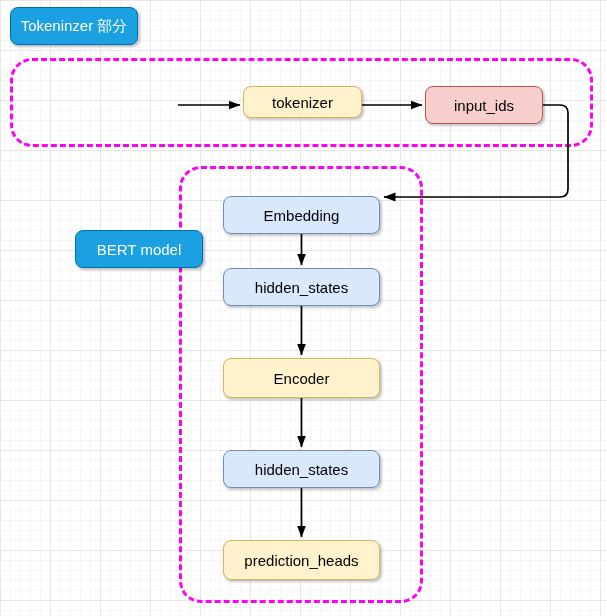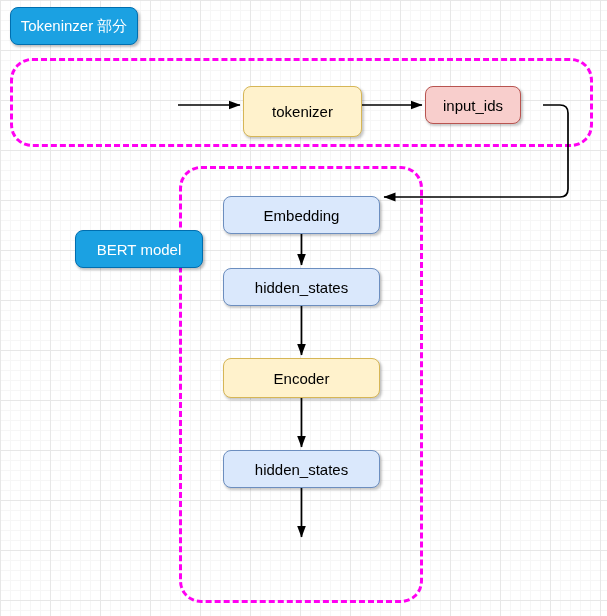--- a/index.html
+++ b/index.html
@@ -39,22 +39,22 @@
     display: flex; align-items: center; justify-content: center;
     font-size: 15px; color: #000000;
     box-shadow: 1.5px 2px 2.5px rgba(0,0,0,0.22);
     white-space: nowrap;
   }
   .fill-green  { background: #d5e8d4; border: 1.5px solid #82b366; }
   .fill-yellow { background: #fff2cc; border: 1.5px solid #d6b656; }
   .fill-red    { background: #f8cecc; border: 1.5px solid #b85450; }
   .fill-blue   { background: #dae8fc; border: 1.5px solid #6c8ebf; }
   .n-text      { left: 62px;  top: 86px;  width: 116px; height: 38px; }
-  .n-tokenizer { left: 243px; top: 86px;  width: 119px; height: 51px; }
-  .n-inputids  { left: 425px; top: 86px;  width: 96px; height: 38px; }
+  .n-tokenizer { left: 243px; top: 86px;  width: 119px; height: 32px; }
+  .n-inputids  { left: 425px; top: 86px;  width: 118px; height: 38px; }
   .n-embedding { left: 223px; top: 178px; width: 157px; height: 38px; margin-top: 18px; }
   .n-hs1       { left: 223px; top: 268px; width: 157px; height: 38px; }
   .n-encoder   { left: 223px; top: 358px; width: 157px; height: 40px; }
   .n-hs2       { left: 223px; top: 450px; width: 157px; height: 38px; }
   .n-pred      { left: 223px; top: 540px; width: 157px; height: 40px; }
   .section-label {
     position: absolute; z-index: 4;
     box-sizing: border-box;
     border-radius: 8px;
     background: #1ba1e2;
@@ -94,14 +94,15 @@
   <div class="section-label lbl-tokenizer">Tokeninzer 部分</div>
   <div class="section-label lbl-bert">BERT model</div>
 
   <div class="node fill-yellow n-tokenizer">tokenizer</div>
   <div class="node fill-red n-inputids">input_ids</div>
 
   <div class="node fill-blue n-embedding">Embedding</div>
   <div class="node fill-blue n-hs1">hidden_states</div>
   <div class="node fill-yellow n-encoder">Encoder</div>
   <div class="node fill-blue n-hs2">hidden_states</div>
+  <div class="node fill-yellow n-pred">prediction_heads</div>
 
 </div>
 
 </body></html>

